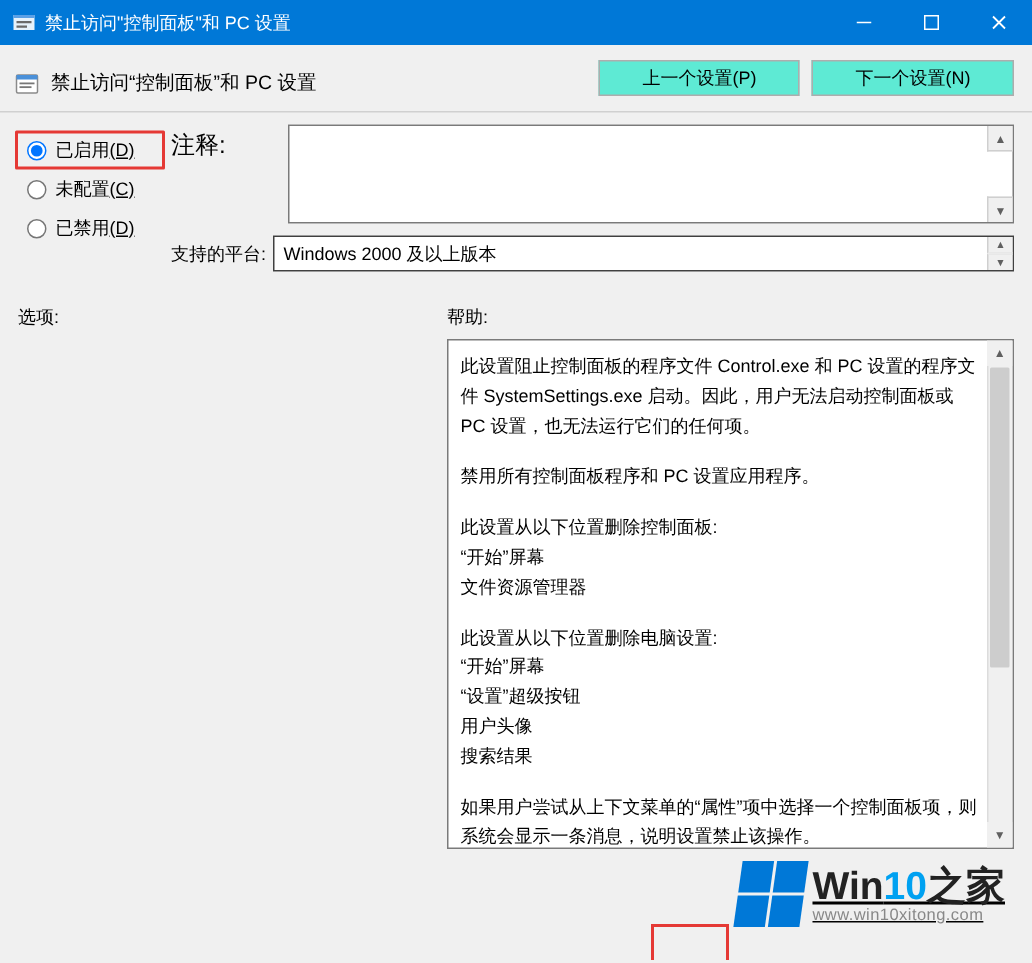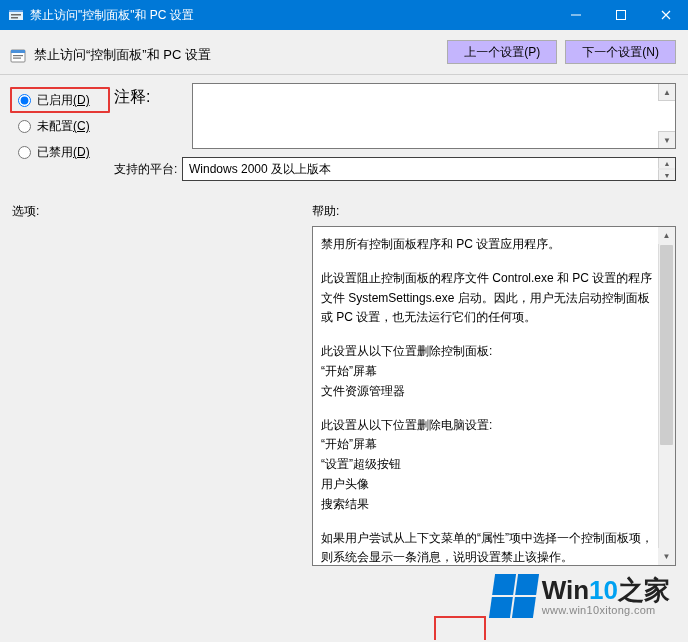--- a/index.html
+++ b/index.html
@@ -46,24 +46,24 @@
       display: flex;
       align-items: flex-end;
       padding: 10px 12px 6px 10px;
     }
     .header-row .policy-icon {
       width: 16px; height: 16px; margin-right: 8px;
     }
     .header-row .policy-title { flex: 1; font-size: 13px; }
     .header-row .nav-btn {
       height: 24px;
-      padding: 0 16px;
+      padding: 0 28px;
       margin-left: 8px;
       border: 1px solid #adadad;
-      background: #c4b5fd;
+      background: #5eead4;
       font-size: 12px;
       cursor: pointer;
       font-family: inherit;
     }
     .hr { border: none; border-top: 1px solid #d0d0d0; margin: 4px 0 0 0; }
     .body-grid {
       display: grid;
       grid-template-columns: 96px 72px 1fr;
       column-gap: 6px;
       padding: 8px 12px 0 12px;
@@ -131,21 +131,21 @@
     }
     .platform-box .scroll-up2, .platform-box .scroll-down2{
       position:absolute;right:0;width:17px;height:11px;background:#f0f0f0;border-left:1px solid #cfcfcf;
       display:flex;align-items:center;justify-content:center;font-size:7px;color:#606060;
     }
     .platform-box .scroll-up2{top:0;border-bottom:1px solid #e8e8e8;}
     .platform-box .scroll-down2{bottom:0;border-top:1px solid #e8e8e8;}
     .lower-row{
       display:flex;
       padding: 22px 12px 0 12px;
-      gap:30px;
+      gap:16px;
     }
     .lower-col{
       flex:1;
       display:flex;
       flex-direction:column;
     }
     .lower-col.left{flex:0 0 270px;}
     .lower-label{font-size:12px;margin-bottom:6px;}
     .help-box{
       border:1px solid #7a7a7a;
@@ -174,20 +174,21 @@
     }
     .help-para{margin:0 0 14px 0; white-space:pre-line;}
     .watermark{
       position:absolute;
       right:18px;
       bottom:24px;
       display:flex;
       align-items:center;
       gap:6px;
       pointer-events:none;
+      text-decoration:underline;
     }
     .watermark .wlogo{
       width:44px;height:44px;display:grid;
       grid-template-columns:1fr 1fr;grid-template-rows:1fr 1fr;gap:2px;
       transform:skewX(-8deg);
     }
     .watermark .wlogo div{background:#0078d7;}
     .watermark .wtext{display:flex;flex-direction:column;line-height:1;}
     .watermark .wtext .big{font-size:26px;font-weight:700;color:#222;}
     .watermark .wtext .big .accent{color:#00a1f1;}
@@ -282,22 +283,22 @@
   </div>
 </div>
 
 <div class="lower-row">
   <div class="lower-col left">
     <div class="lower-label">选项:</div>
   </div>
   <div class="lower-col">
     <div class="lower-label">帮助:</div>
     <div class="help-box">
+      <p class="help-para">此设置阻止控制面板的程序文件 Control.exe 和 PC 设置的程序文件 SystemSettings.exe 启动。因此，用户无法启动控制面板或 PC 设置，也无法运行它们的任何项。</p>
       <p class="help-para">禁用所有控制面板程序和 PC 设置应用程序。</p>
-      <p class="help-para">此设置阻止控制面板的程序文件 Control.exe 和 PC 设置的程序文件 SystemSettings.exe 启动。因此，用户无法启动控制面板或 PC 设置，也无法运行它们的任何项。</p>
       <p class="help-para">此设置从以下位置删除控制面板:
 “开始”屏幕
 文件资源管理器</p>
       <p class="help-para">此设置从以下位置删除电脑设置:
 “开始”屏幕
 “设置”超级按钮
 用户头像
 搜索结果</p>
       <p class="help-para">如果用户尝试从上下文菜单的“属性”项中选择一个控制面板项，则系统会显示一条消息，说明设置禁止该操作。</p>
       <div class="scroll-track"></div>

